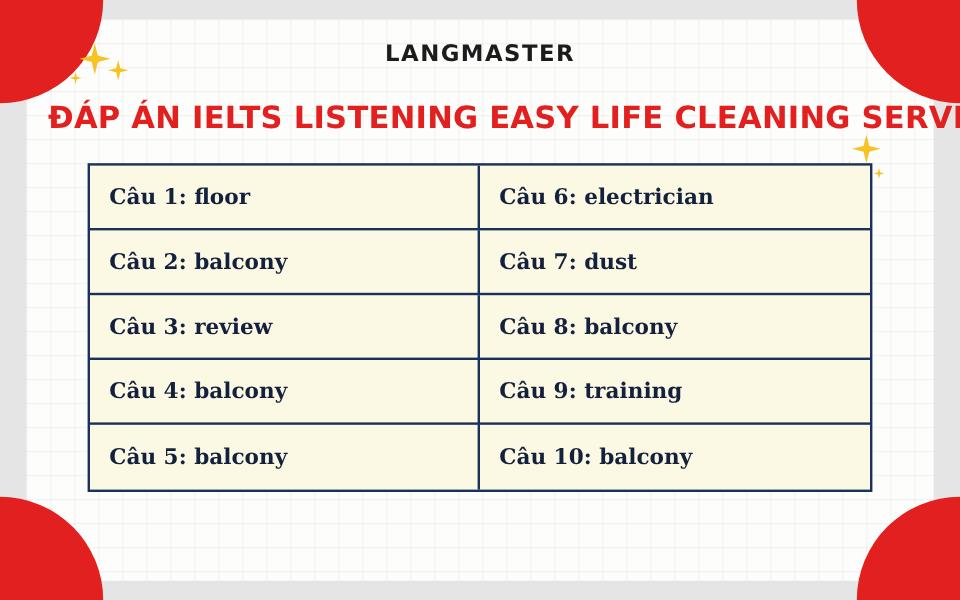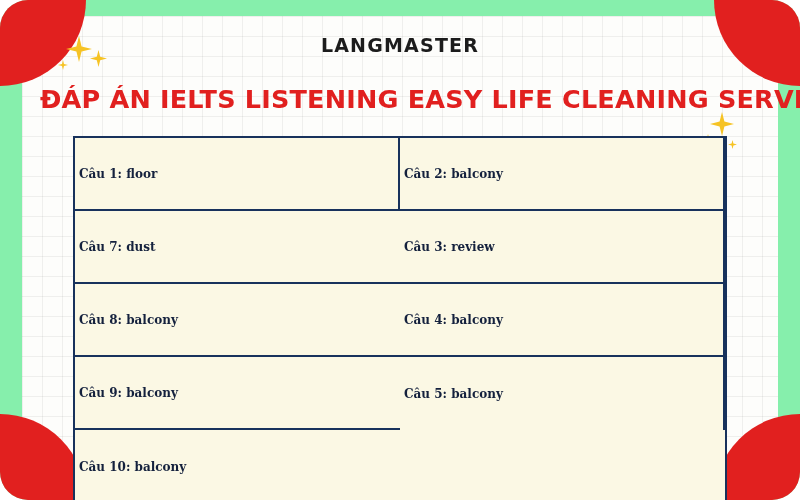--- a/index.html
+++ b/index.html
@@ -10,23 +10,22 @@
     width: 800px;
     height: 500px;
     overflow: hidden;
     font-family: "Liberation Sans", sans-serif;
     background: #ffffff;
   }
   .poster {
     position: relative;
     width: 800px;
     height: 500px;
-    background: #86efac;
+    background: #e5e5e5;
     overflow: hidden;
-    border-radius: 28px;
   }
   
   .panel {
     position: absolute;
     left: 22px;
     top: 16px;
     right: 22px;
     bottom: 16px;
     background-color: #fdfdfb;
     background-image:
@@ -78,27 +77,27 @@
     top: 136px;
     width: 654px;
     border: 2px solid #18325c;
     background: #fbf8e4;
     box-sizing: border-box;
     display: grid;
     grid-template-columns: 1fr 1fr;
   }
   .cell {
     box-sizing: border-box;
-    height: 73px;
+    height: 54px;
     display: flex;
     align-items: center;
-    padding-left: 4px;
+    padding-left: 16px;
     font-family: "DejaVu Serif", serif;
     font-weight: bold;
-    font-size: 12px;
+    font-size: 18px;
     color: #14213d;
     border-bottom: 2px solid #18325c;
   }
   .cell.left { border-right: 2px solid #18325c; }
   .cell.lastrow { border-bottom: none; }
 
   
   .sparkles { position: absolute; pointer-events: none; }
   .spk {
     position: absolute;
@@ -138,26 +137,27 @@
     <div class="spk b"></div>
     <div class="spk c"></div>
   </div>
 
   <div class="brand">LANGMASTER</div>
 
   <div class="title">ĐÁP ÁN IELTS LISTENING EASY LIFE CLEANING SERVICES</div>
 
   <div class="answers">
     <div class="cell left">Câu 1: floor</div>
+    <div class="cell right">Câu 6: electrician</div>
 
     <div class="cell left">Câu 2: balcony</div>
     <div class="cell right">Câu 7: dust</div>
 
     <div class="cell left">Câu 3: review</div>
     <div class="cell right">Câu 8: balcony</div>
 
     <div class="cell left">Câu 4: balcony</div>
-    <div class="cell right">Câu 9: balcony</div>
+    <div class="cell right">Câu 9: training</div>
 
     <div class="cell left lastrow">Câu 5: balcony</div>
     <div class="cell right lastrow">Câu 10: balcony</div>
   </div>
 </div>
 
 </body></html>

